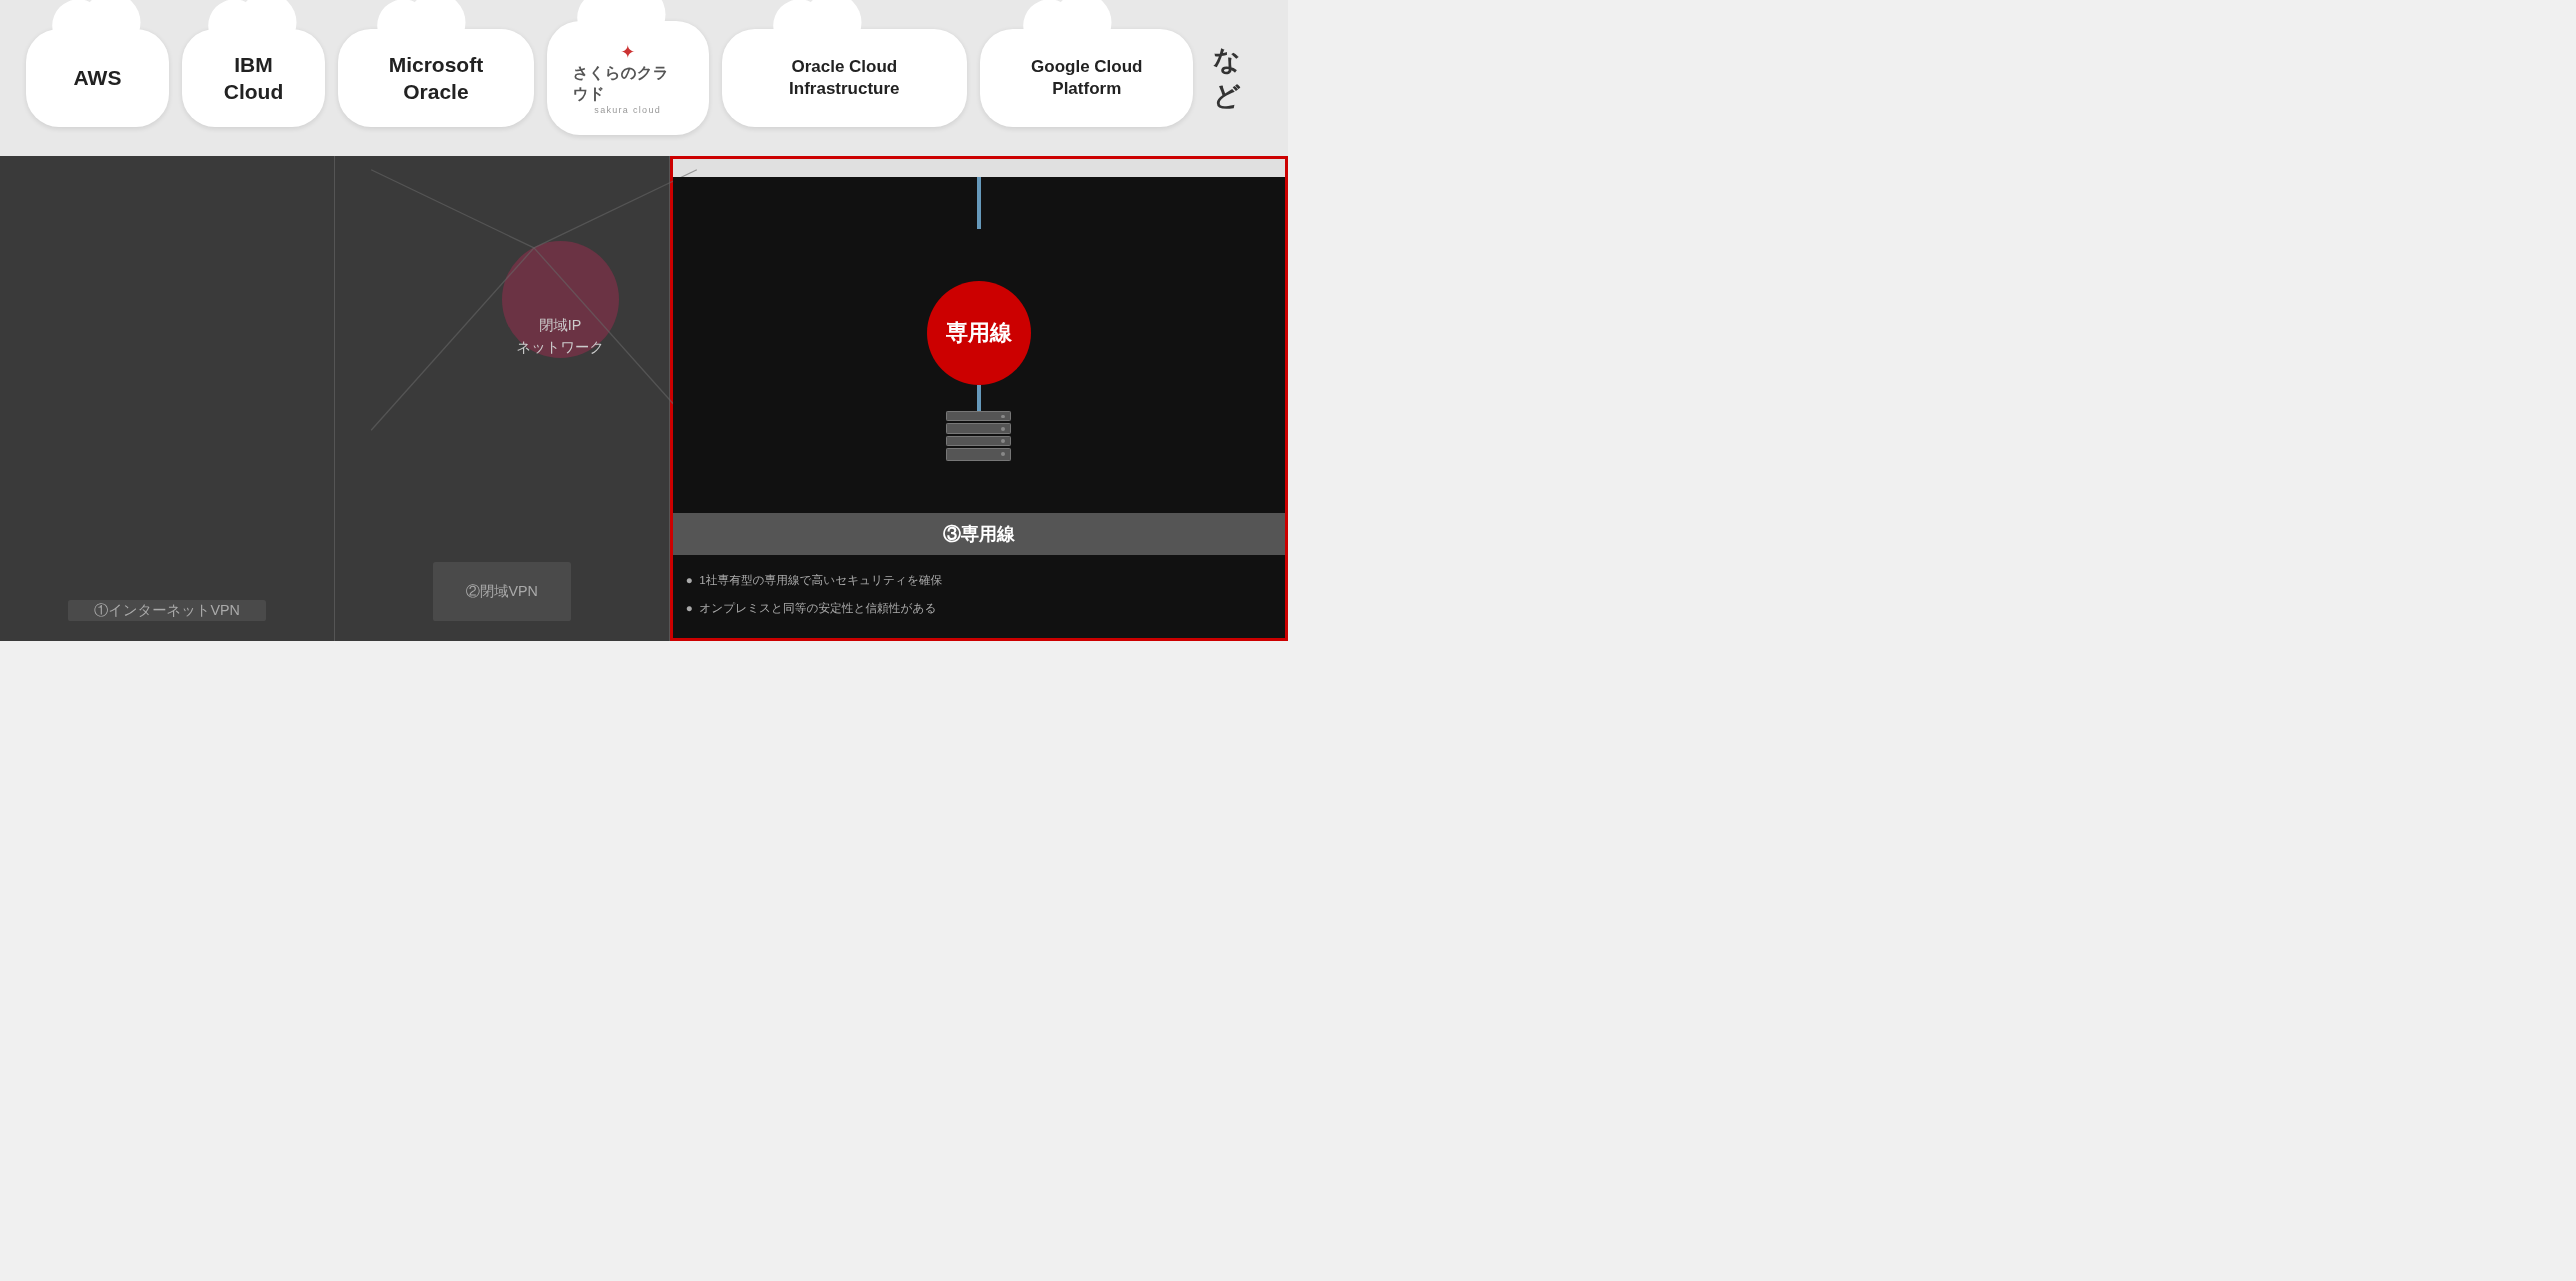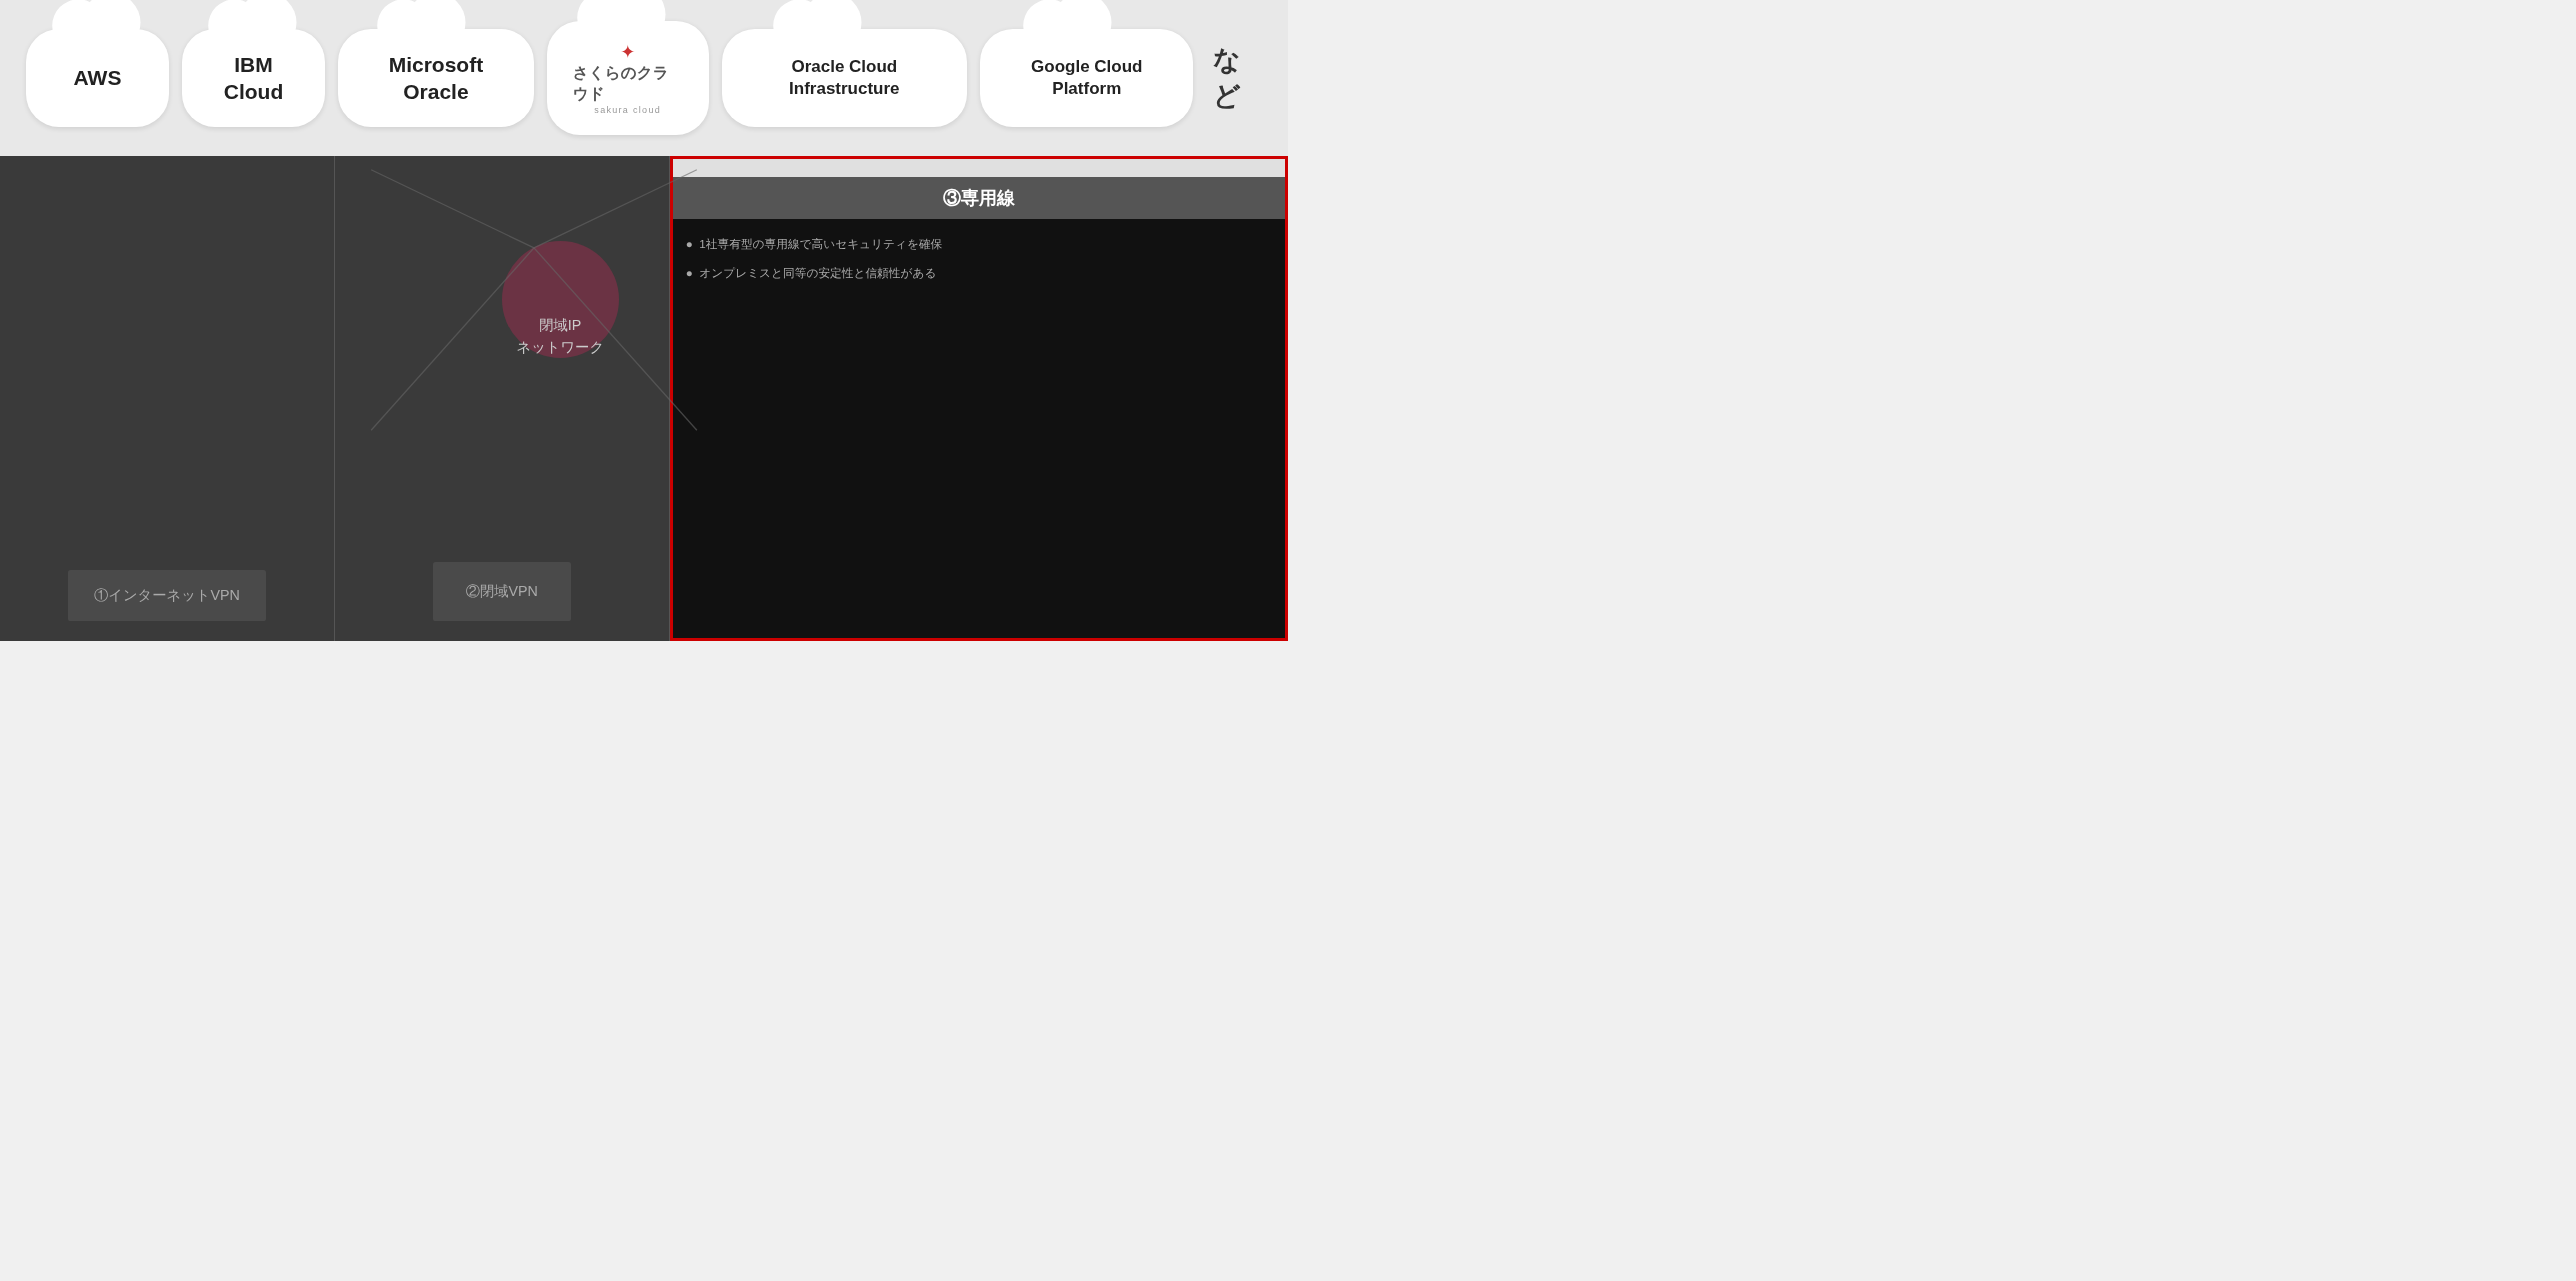--- a/index.html
+++ b/index.html
@@ -86,21 +86,21 @@
       height: calc(641px - 156px);
       display: flex;
       background: #3a3a3a;
       position: relative;
     }
 
     .vpn-label {
       background: #4a4a4a;
       color: #aaa;
       font-size: 14.3px;
-      padding: 16px 26px;
+      padding: 1px 26px;
       border-radius: 2.6px;
       margin-top: auto;
       position: absolute;
       bottom: 19.6px;
     }
 
     .closed-ip-circle {
       width: 117px;
       height: 117px;
       border-radius: 50%;
@@ -319,20 +319,40 @@
         </svg>
       </div>
 
       <div class="vpn-label" style="padding: 20px 33px;">②閉域VPN</div>
     </div>
 
     <div class="panel-dedicated">
 
       <div style="background: #e0e0e0; height: 18px; flex-shrink:0;"></div>
 
+      <div style="flex:1; background:#111; display:flex; flex-direction:column; align-items:center; position:relative;">
+
+        <div style="width:3.9px; height:52px; background:#6699bb; flex-shrink:0;"></div>
+
+        <div class="dedicated-circle">
+          <span>専用線</span>
+        </div>
+
+        <div style="width:3.9px; height:26px; background:#6699bb;"></div>
+
+        <div class="server-icon-wrapper" style="margin-top:0;">
+          <div class="server-icon">
+            <div class="server-layer"></div>
+            <div class="server-layer"></div>
+            <div class="server-layer"></div>
+            <div class="server-layer" style="height:13px;"></div>
+          </div>
+        </div>
+
+      </div>
 
       <div class="right-panel-label">③専用線</div>
 
       <div class="right-panel-description">
         <div class="desc-item">
           <span class="desc-bullet">●</span>
           <span>1社専有型の専用線で高いセキュリティを確保</span>
         </div>
         <div class="desc-item">
           <span class="desc-bullet">●</span>

